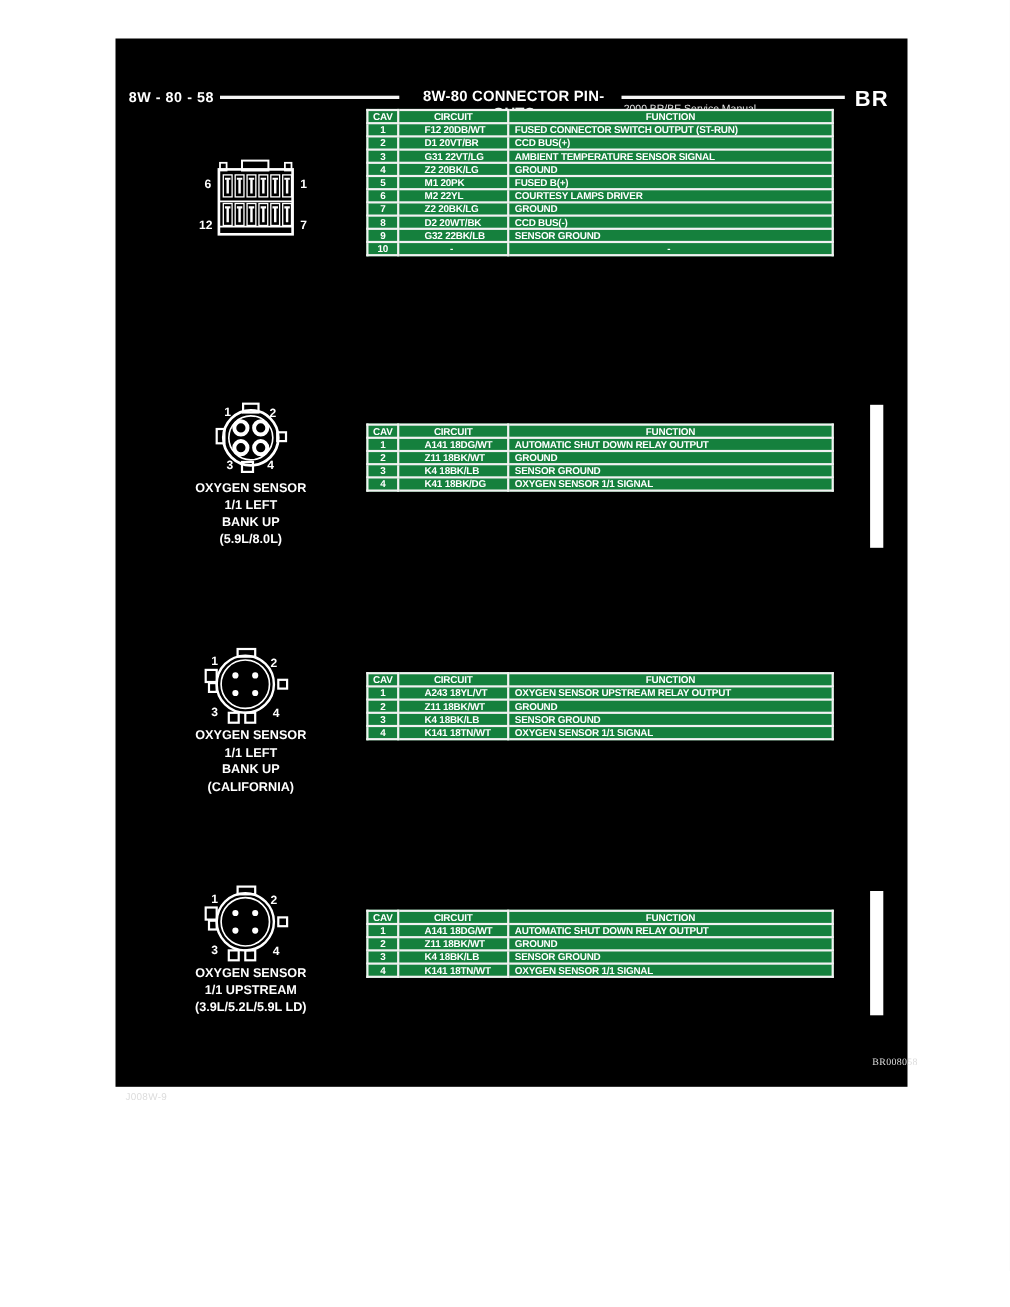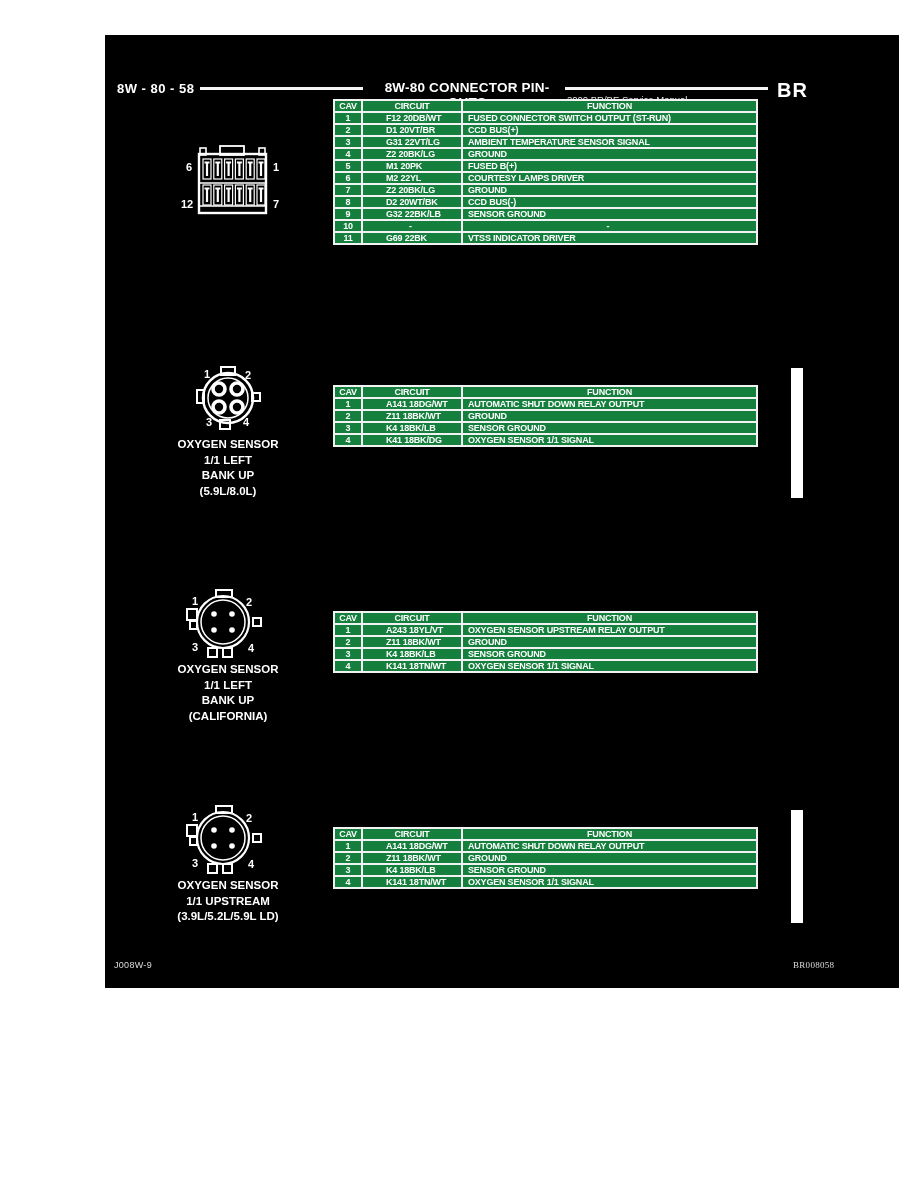--- a/index.html
+++ b/index.html
@@ -1,21 +1,21 @@
 <!DOCTYPE html>
 <html><head>
 <meta charset="utf-8">
 <style>
   html,body { margin:0; padding:0; background:#ffffff; }
   #canvas {
     position:relative; width:918px; height:1188px; background:#ffffff;
     font-family:"Liberation Sans", sans-serif; overflow:hidden;
   }
   .page {
-    position:absolute; left:105px; top:35px; width:794px; height:953px;
+    position:absolute; left:105px; top:35px; width:720px; height:953px;
     background:#000; color:#fff;
   }
   .abs { position:absolute; }
 
   
   .hdr-left   { left:12px;  top:46px; font-size:13px; font-weight:bold; letter-spacing:.5px; }
   .hdr-title  { left:262px; top:45px; width:200px; text-align:center; font-size:13.5px; font-weight:bold; letter-spacing:.2px; }
   .hdr-right  { left:672px; top:44px; font-size:20px; font-weight:bold; letter-spacing:1px; }
   .rule { height:2.5px; background:#f5f5f5; top:52px; }
   .rule-1 { left:95px;  width:163px; }
@@ -53,21 +53,21 @@
   #cap-2 { top:627px; font-size:11.5px; line-height:15.5px; }
   #cap-3 { top:843px; font-size:11.5px; line-height:15.5px; }
 
   
   .edge-bar { position:absolute; left:686px; width:12px; background:#fff; }
   #edge-bar-1 { top:333px; height:130px; }
   #edge-bar-2 { top:775px; height:113px; }
 
   
   .ftr { top:925px; font-size:9px; color:#dcdcdc; letter-spacing:.3px; }
-  .ftr-left { left:9px; } .ftr-right { left:688px;font-family:Liberation Serif, serif; }
+  .ftr-left { left:9px;margin-top:32px; } .ftr-right { left:688px;font-family:Liberation Serif, serif; }
 </style>
 </head>
 <body>
 
 <div id="canvas">
   <div class="page">
 
     <div class="abs hdr-left">8W - 80 - 58</div>
     <div class="abs rule rule-1"></div>
     <div class="abs hdr-title">8W-80 CONNECTOR PIN-OUTS</div>
@@ -135,25 +135,20 @@
           </tr>
           <tr>
             <td class="c0">9</td>
             <td class="c1">G32 22BK/LB</td>
             <td class="c2">SENSOR GROUND</td>
           </tr>
           <tr>
             <td class="c0">10</td>
             <td class="c1 dash">-</td>
             <td class="c2 dash">-</td>
-          </tr>
-          <tr>
-            <td class="c0">11</td>
-            <td class="c1">G69 22BK</td>
-            <td class="c2">VTSS INDICATOR DRIVER</td>
           </tr>
         </tbody>
       </table>
     <table class="pin" id="table-1">
       <colgroup>
           <col class="w0">
           <col class="w1">
           <col>
         </colgroup>
     <thead>

